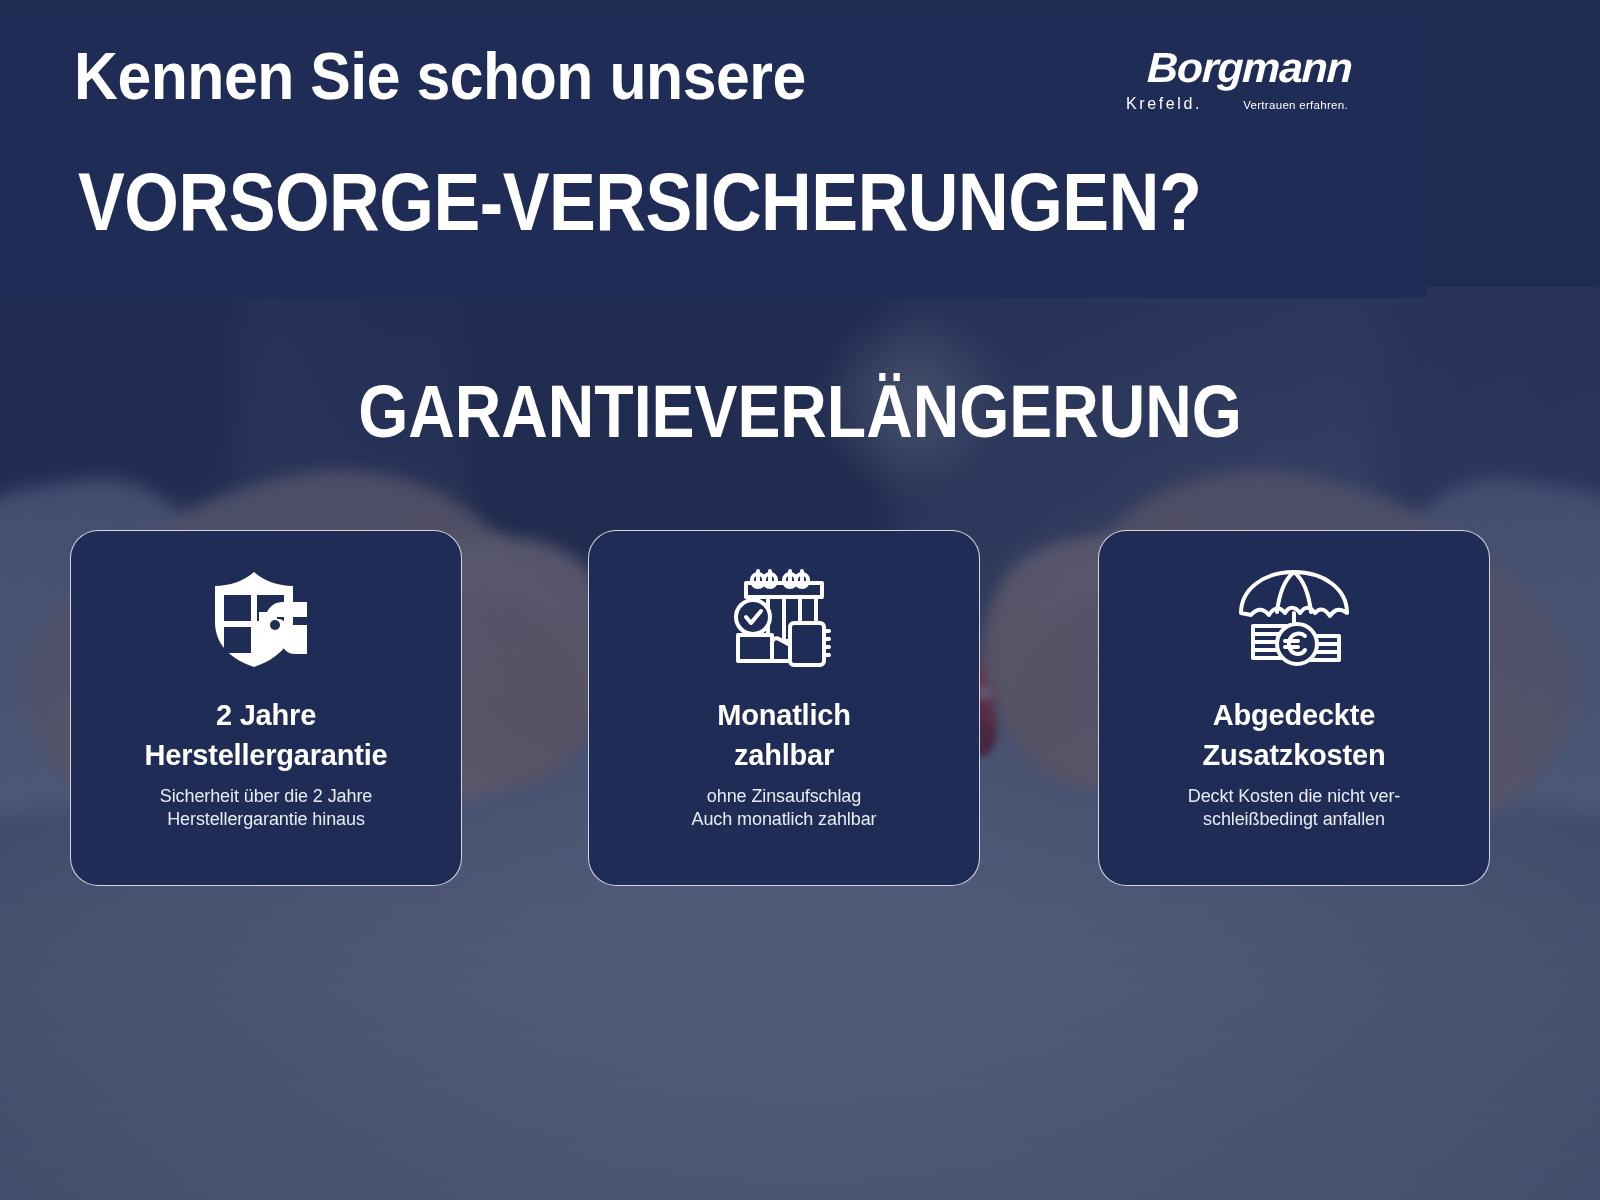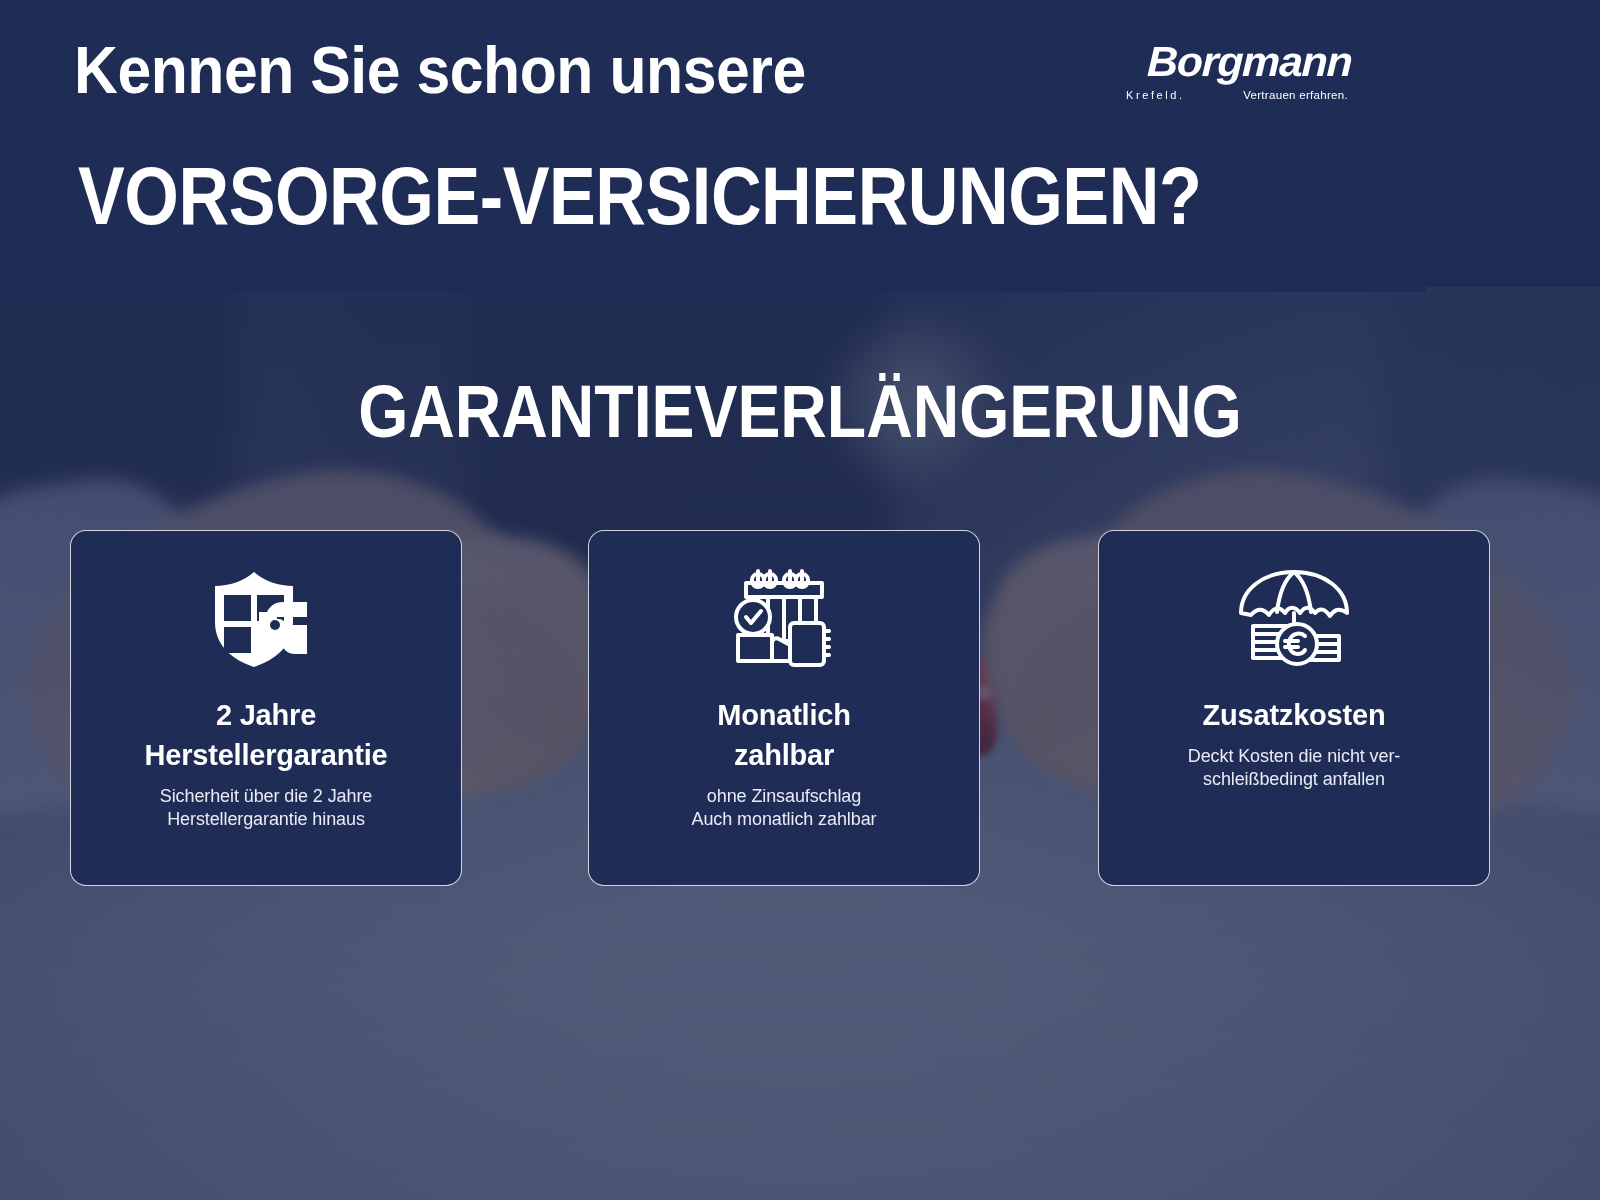--- a/index.html
+++ b/index.html
@@ -221,21 +221,21 @@
         rgba(60,72,108,.34) 100%);
     mix-blend-mode:normal;
   }
   .photo-tint2 {
     position:absolute; left:0; top:0; width:1600px; height:913px;
     background:radial-gradient(ellipse at 50% 30%, rgba(25,38,78,.22) 0%, rgba(25,38,78,.55) 100%);
   }
 
   
   #header {
-    position:absolute; left:0; top:5px; width:1426px; height:287px;
+    position:absolute; left:0; top:11px; width:1426px; height:287px;
     background:#1f2d56;
     z-index:5;
   }
   #headline-1 {
     position:absolute; left:74px; top:32px;
     color:#ffffff;
     font-size:66px;
     font-weight:700;
     letter-spacing:-0.5px;
     line-height:1;
@@ -273,21 +273,21 @@
     transform-origin:left top;
     text-align:right;
     white-space:nowrap;
   }
   #logo-tag {
     position:absolute; left:0; top:48px; width:222px;
     display:flex; justify-content:space-between; align-items:baseline;
   }
   .logo-tag-left {
     color:#ffffff;
-    font-size:11px;
+    font-size:16px;
     font-weight:400;
     letter-spacing:2.6px;
     white-space:nowrap;
   }
   .logo-tag-right {
     color:#ffffff;
     font-size:11.5px;
     font-weight:400;
     letter-spacing:.3px;
     white-space:nowrap;
@@ -313,21 +313,21 @@
   #cards {
     position:absolute; left:0; top:530px; width:1600px; height:356px;
     z-index:6;
   }
   .card {
     position:absolute;
     top:0;
     width:392px; height:356px;
     background:#1f2d56;
     border:1.6px solid rgba(255,255,255,.80);
-    border-radius:16px;
+    border-radius:28px;
     display:flex;
     flex-direction:column;
     align-items:center;
   }
   .card.c1 { left:70px; }
   .card.c2 { left:588px; }
   .card.c3 { left:1098px; }
 
   .card-icon {
     margin-top:32px;
@@ -505,20 +505,21 @@
           <rect x="66" y="70" width="38" height="8"></rect>
           <rect x="66" y="78" width="38" height="8"></rect>
           <rect x="66" y="86" width="38" height="8"></rect>
 
           <circle cx="62" cy="78" r="20" fill="#1f2d56"></circle>
           <path d="M70 70 C66 66 58 67 55 73 C52 79 55 87 62 88 C66 88 69 86 70 84"></path>
           <path d="M50 75 L63 75 M50 81 L63 81"></path>
         </svg>
       </div>
       <div class="card-title">
+        <div>Abgedeckte</div>
         <div>Zusatzkosten</div>
       </div>
       <div class="card-sub">
         <div>Deckt Kosten die nicht ver-</div>
         <div>schleißbedingt anfallen</div>
       </div>
     </div>
 
   </div>
 </div>

